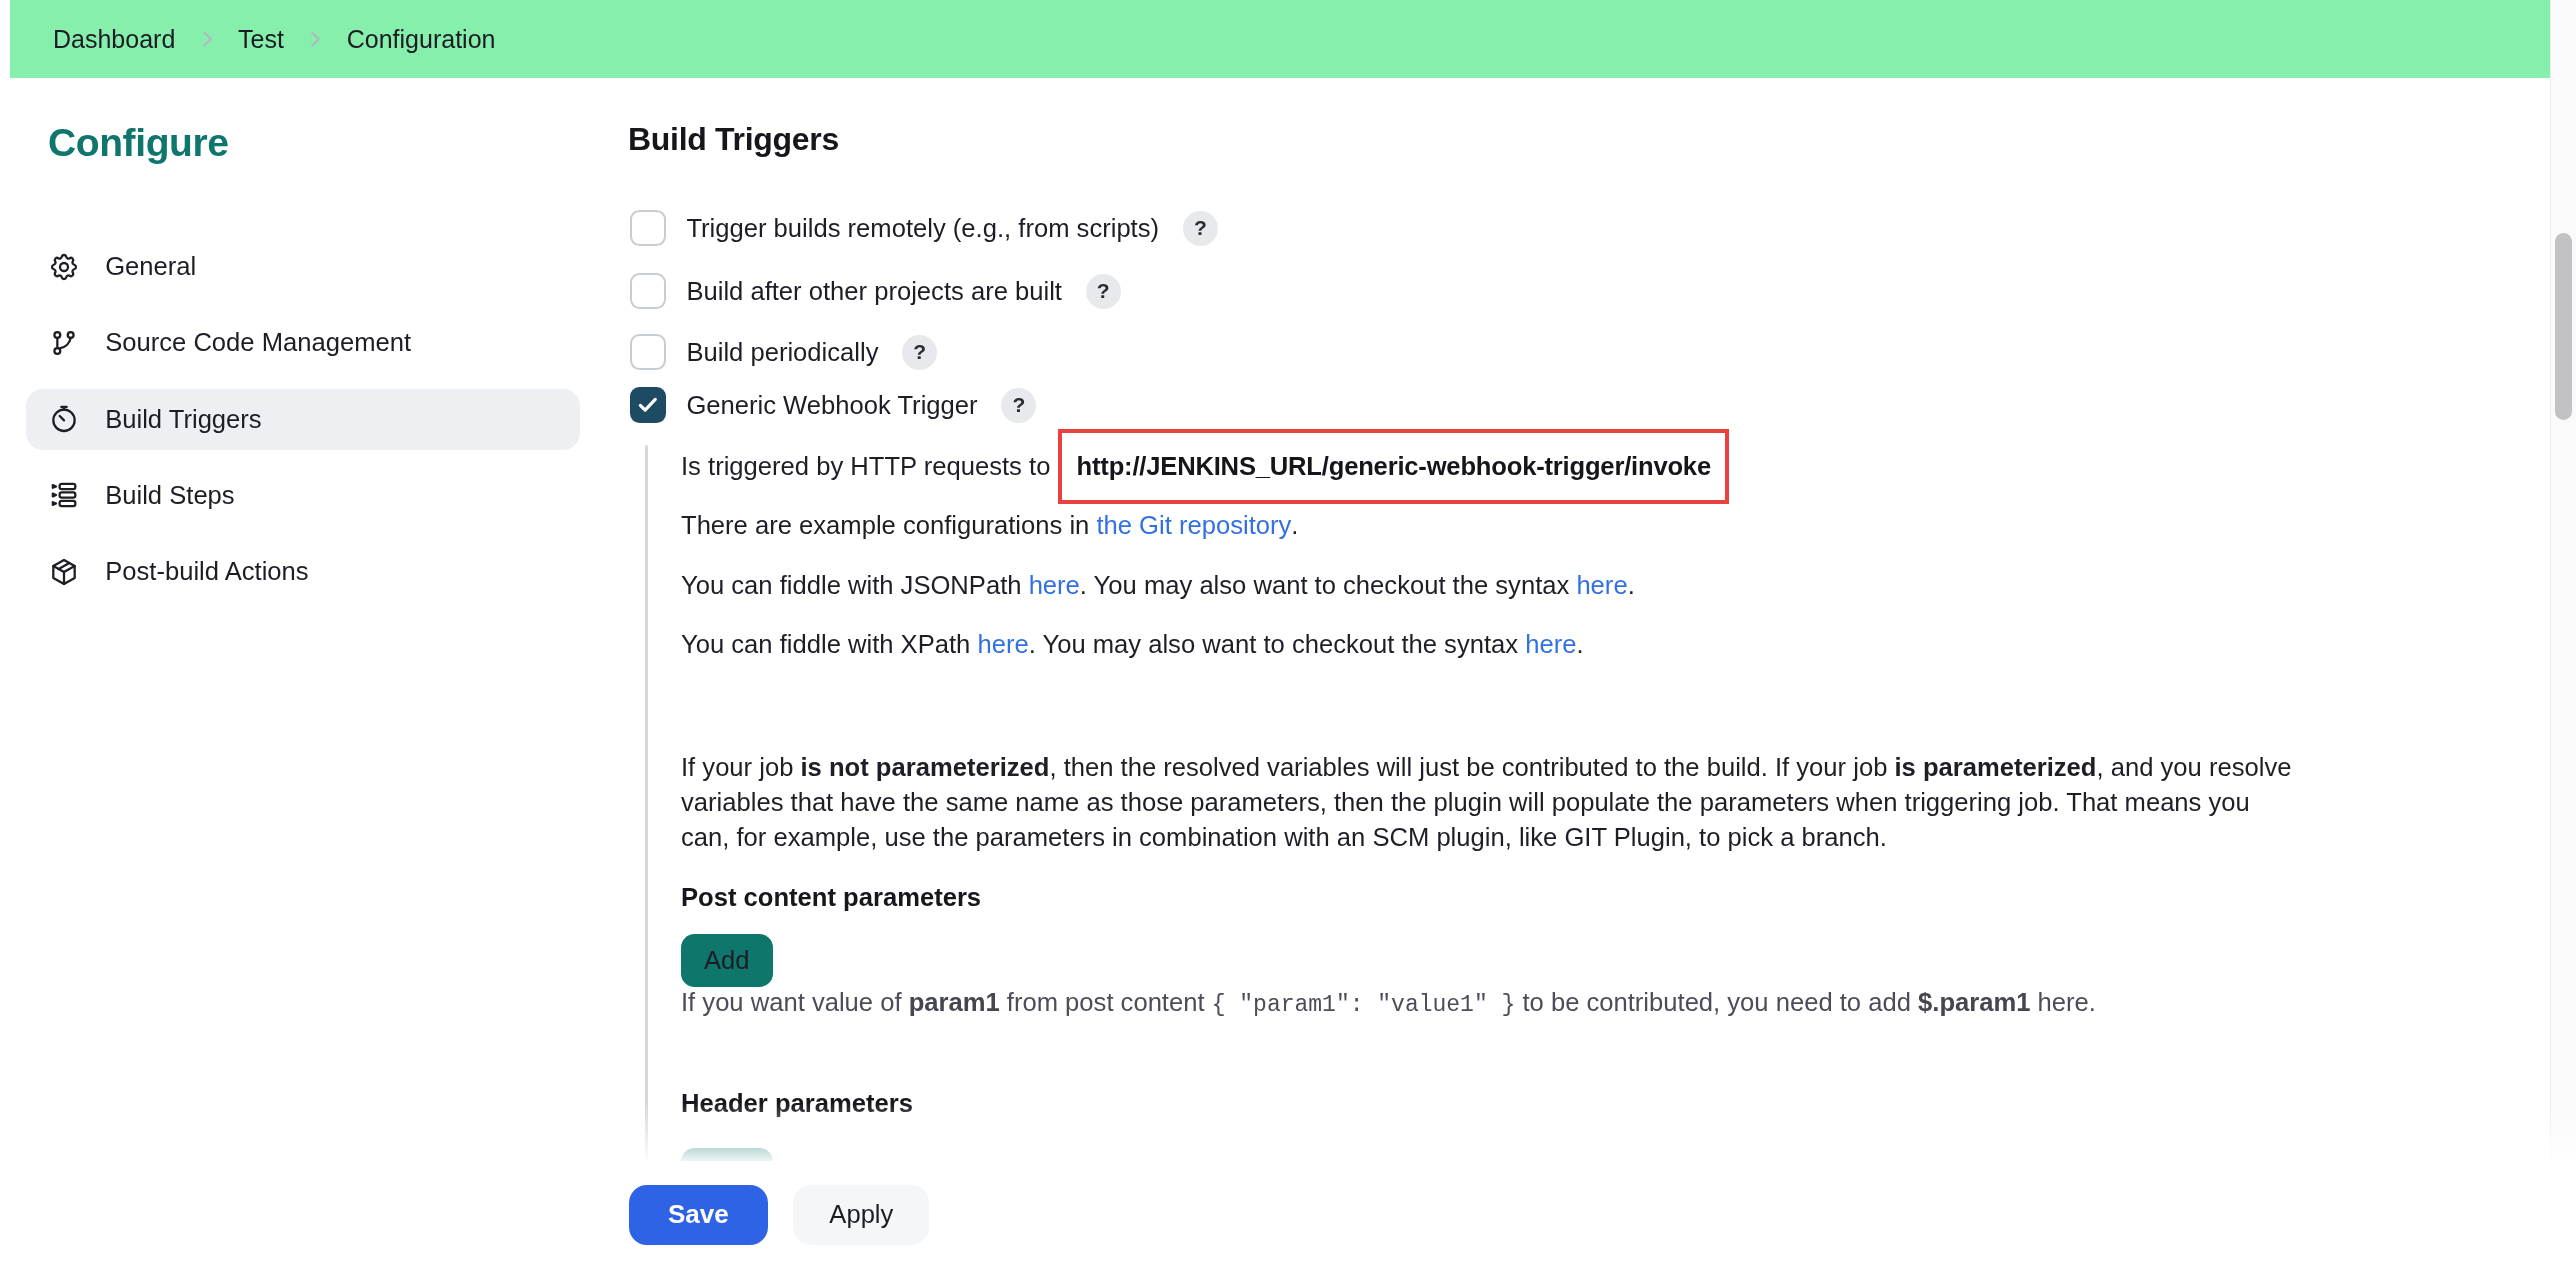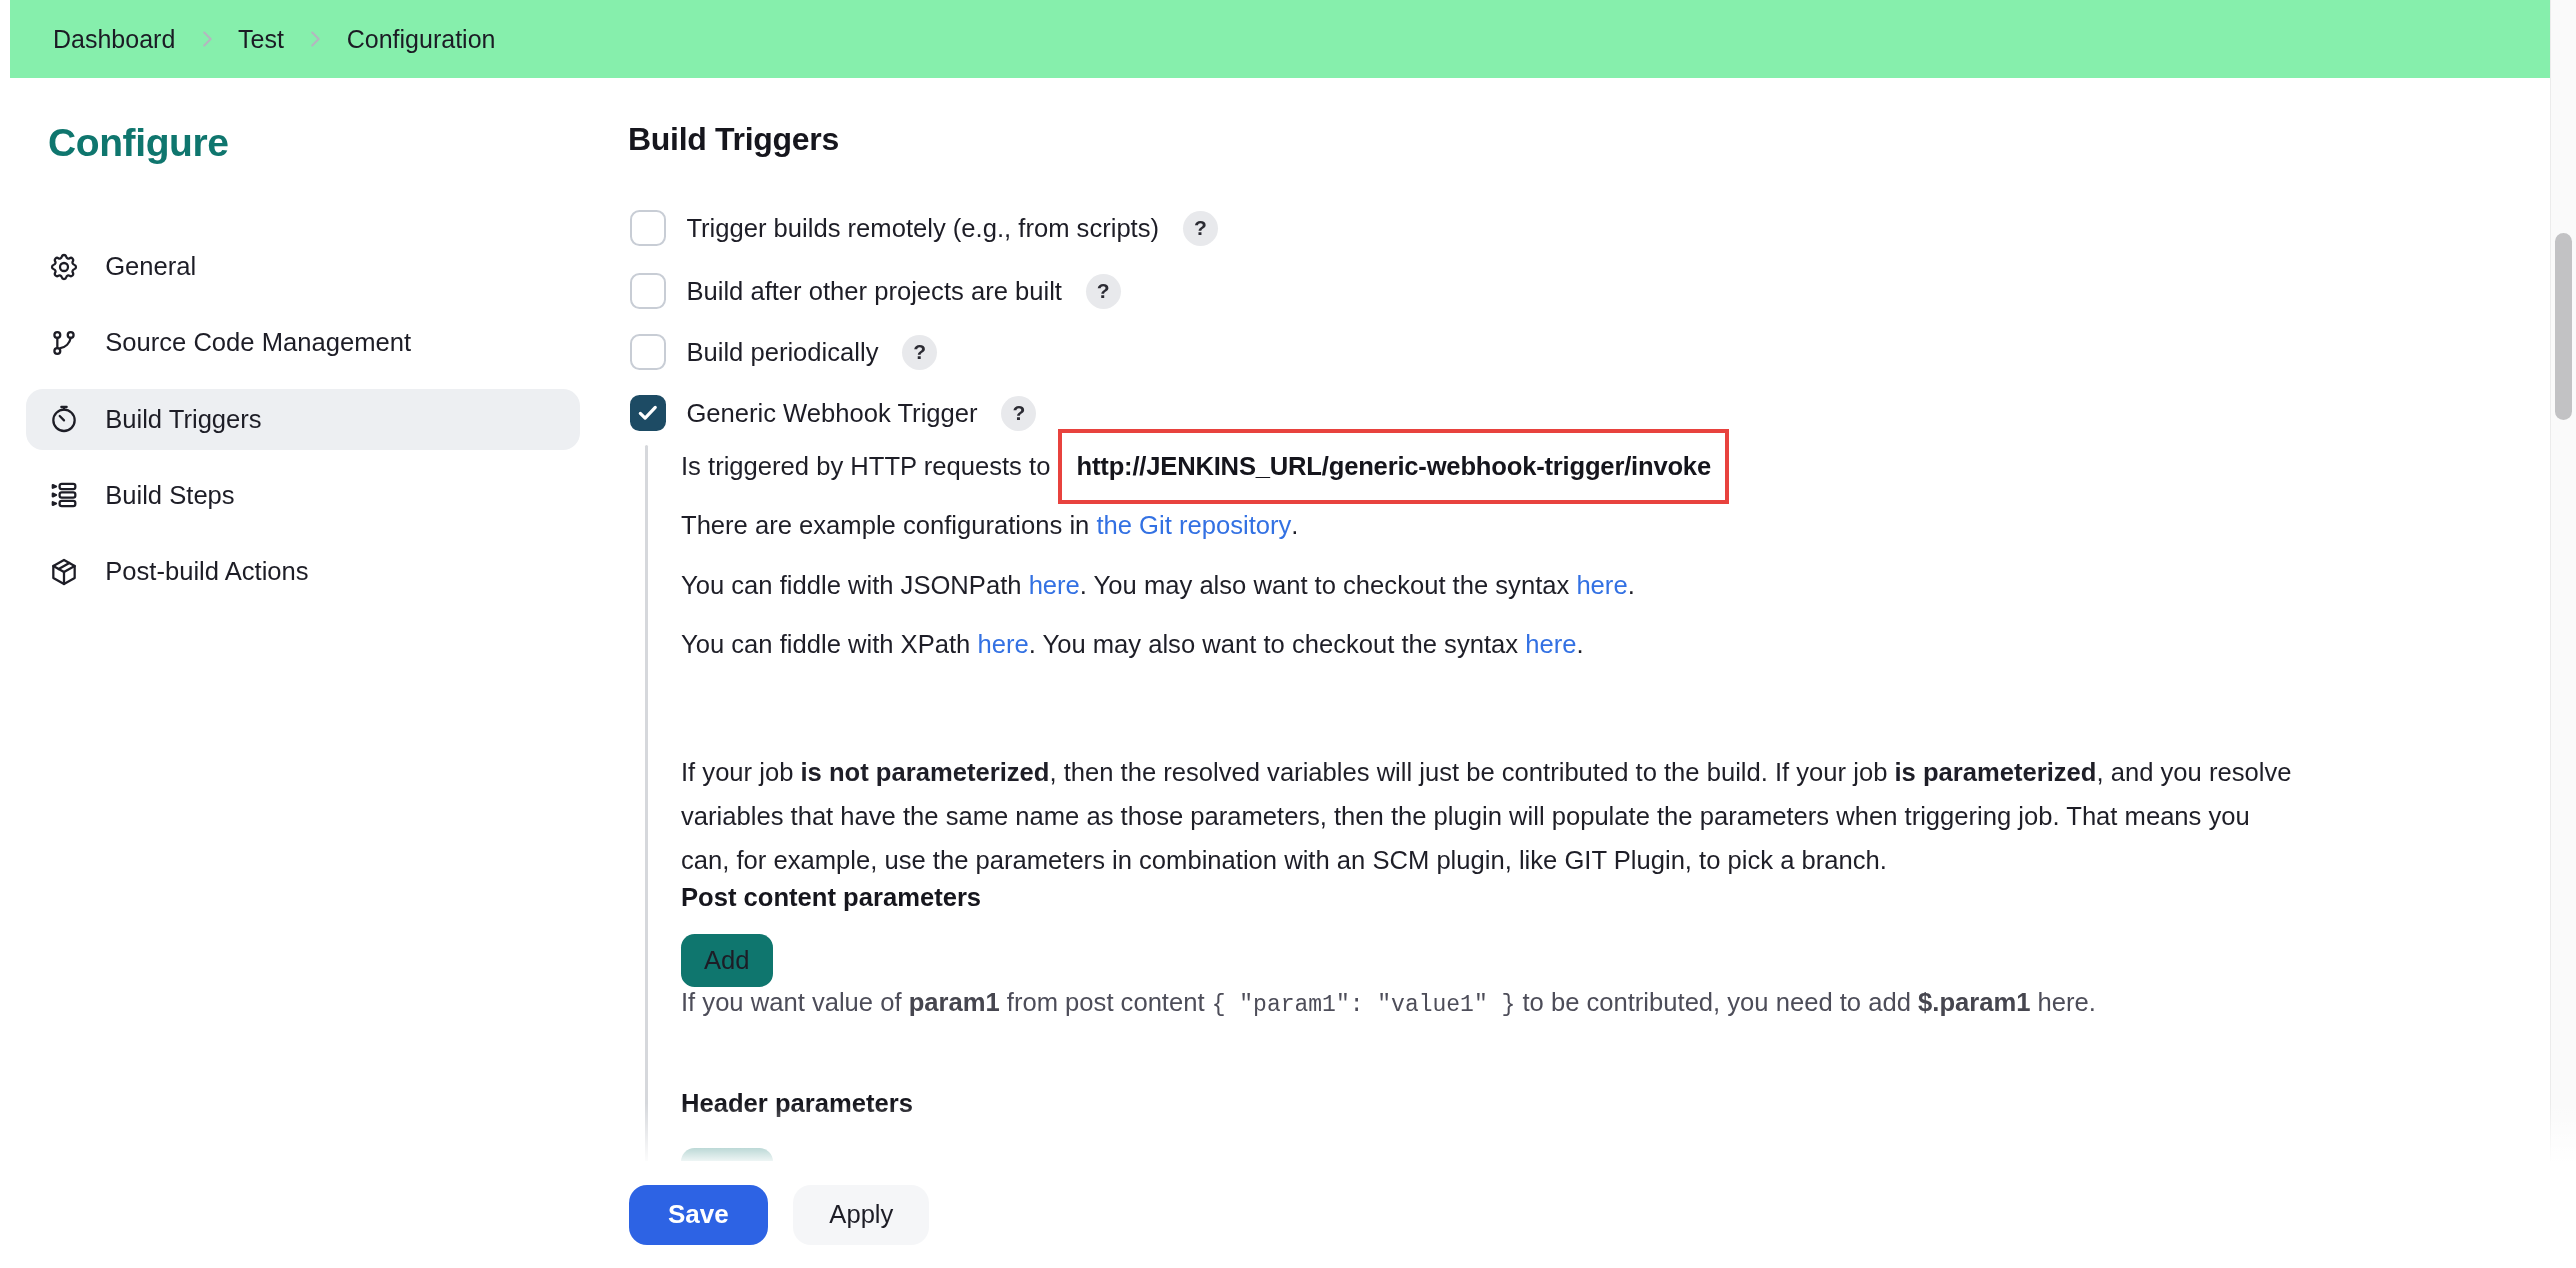--- a/index.html
+++ b/index.html
@@ -65,21 +65,21 @@
 
   .invoke-line { display:flex; align-items:center; height:65px; top:434px; }
   .red-box {
     display:flex; align-items:center; height:75px; padding:0 14.5px; margin-left:7.7px;
     border:4.3px solid #e8423e; background:transparent;
   }
   .red-box b { font-size:25.6px; font-weight:700; color:#15151c; letter-spacing:-0.2px; }
 
   .paragraph {
     position:absolute; left:681px; top:750px; width:1614px;
-    font-size:25.6px; line-height:44px; color:#1e1e27; white-space:normal;
+    font-size:25.6px; line-height:35px; color:#1e1e27; white-space:normal;
   }
   .section-heading { position:absolute; left:681px; font-size:25.6px; font-weight:700; color:#16161d; }
 
   .btn {
     display:inline-flex; align-items:center; justify-content:center;
     height:53px; padding:0 23px; border-radius:13.6px; border:none;
     font-family:"Liberation Sans", sans-serif; font-size:25.6px; font-weight:500;
     background:#0f766e; color:#1d1d26; cursor:pointer;
   }
   .add-btn-1 { position:absolute; left:681px; top:934px; }
@@ -226,21 +226,21 @@
     <span class="trigger-label">Build after other projects are built</span>
     <span class="help-badge">?</span>
   </div>
 
   <div class="trigger-row" style="top:334px;">
     <span class="checkbox"></span>
     <span class="trigger-label">Build periodically</span>
     <span class="help-badge">?</span>
   </div>
 
-  <div class="trigger-row" style="top:395px;align-items:center;">
+  <div class="trigger-row" style="top:387px;align-items:center;">
     <span class="checkbox checked">
       <svg viewBox="0 0 24 24">
           <path d="M5 12.5l4.5 4.5L19 7"></path>
         </svg>
     </span>
     <span class="trigger-label">Generic Webhook Trigger</span>
     <span class="help-badge">?</span>
   </div>
 
   <div class="indent-line"></div>

